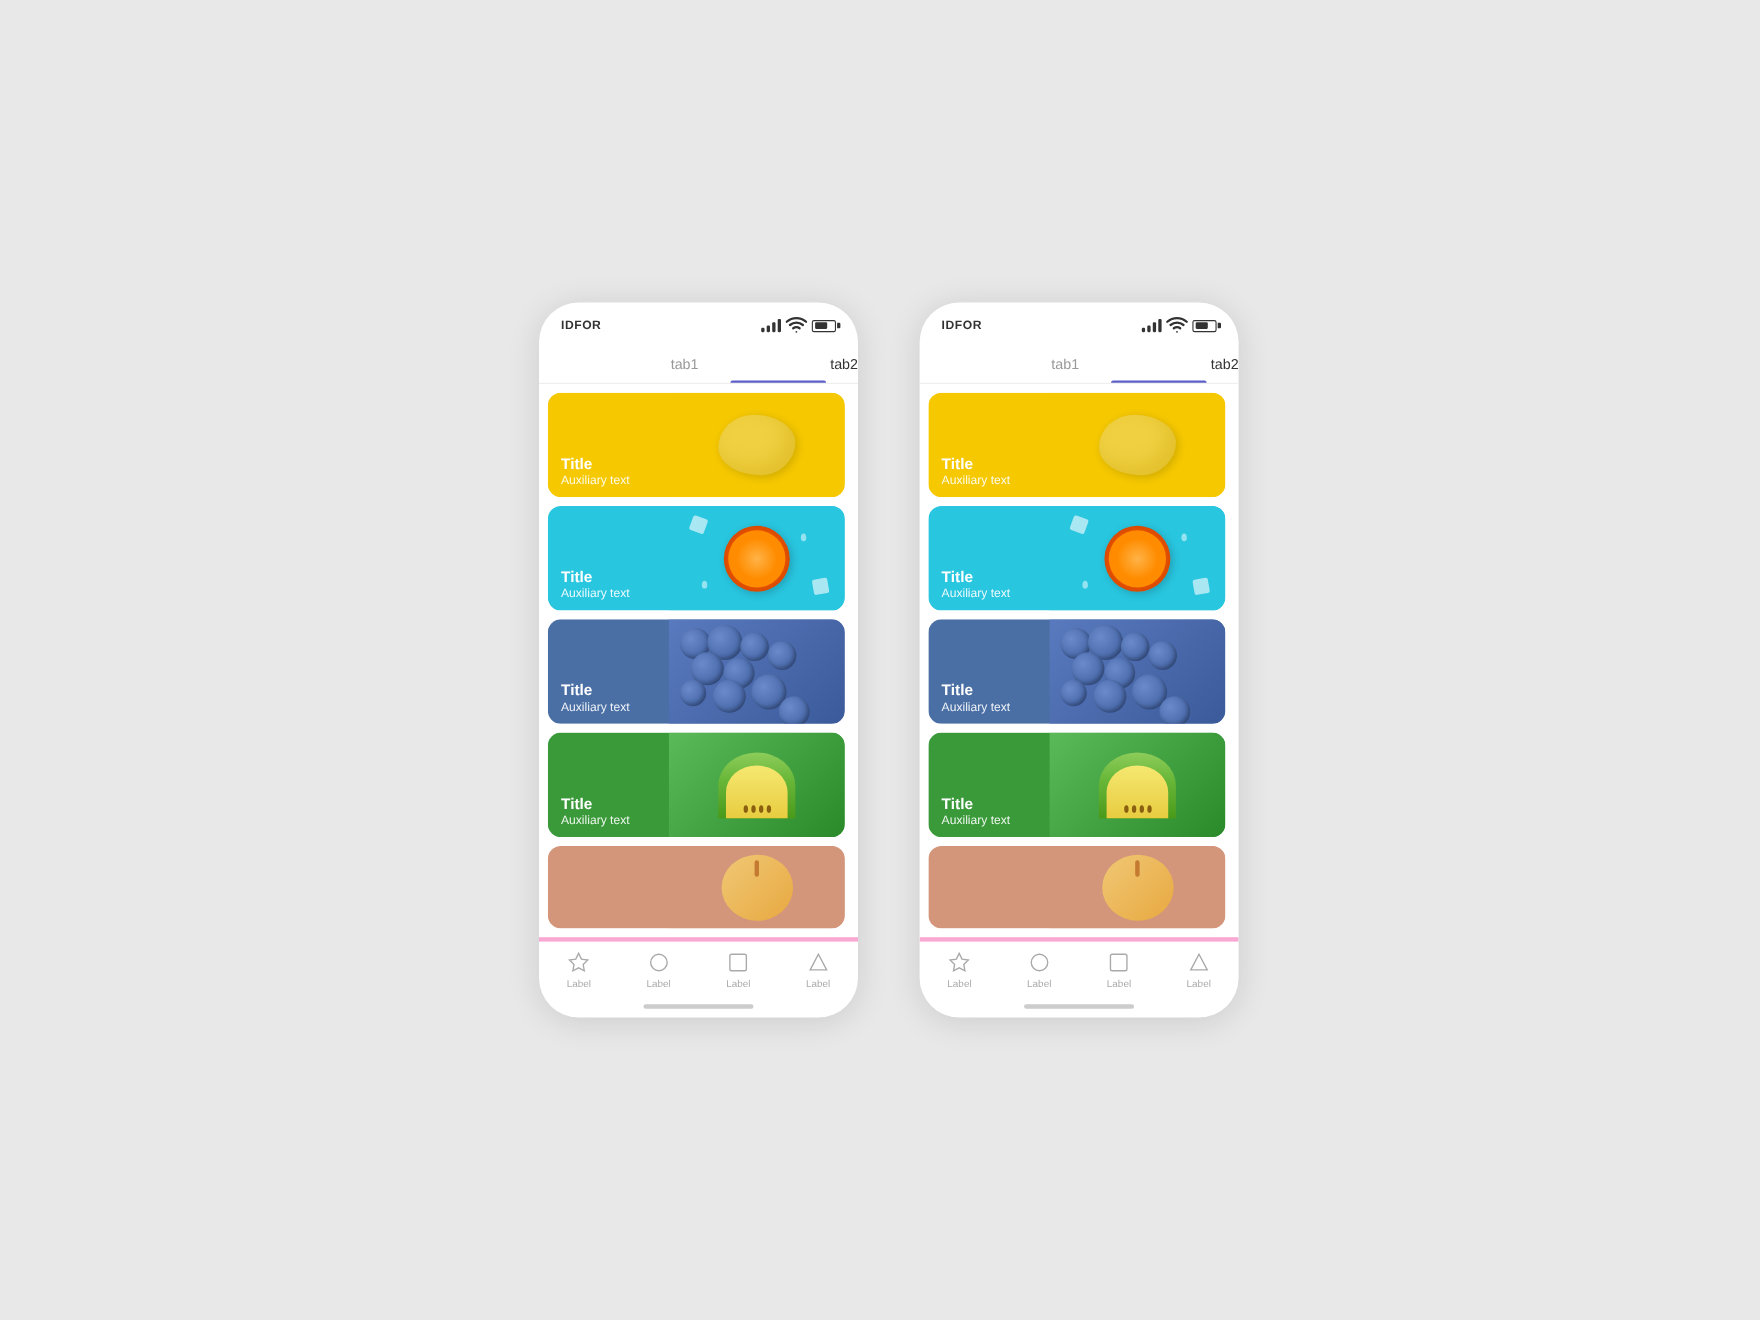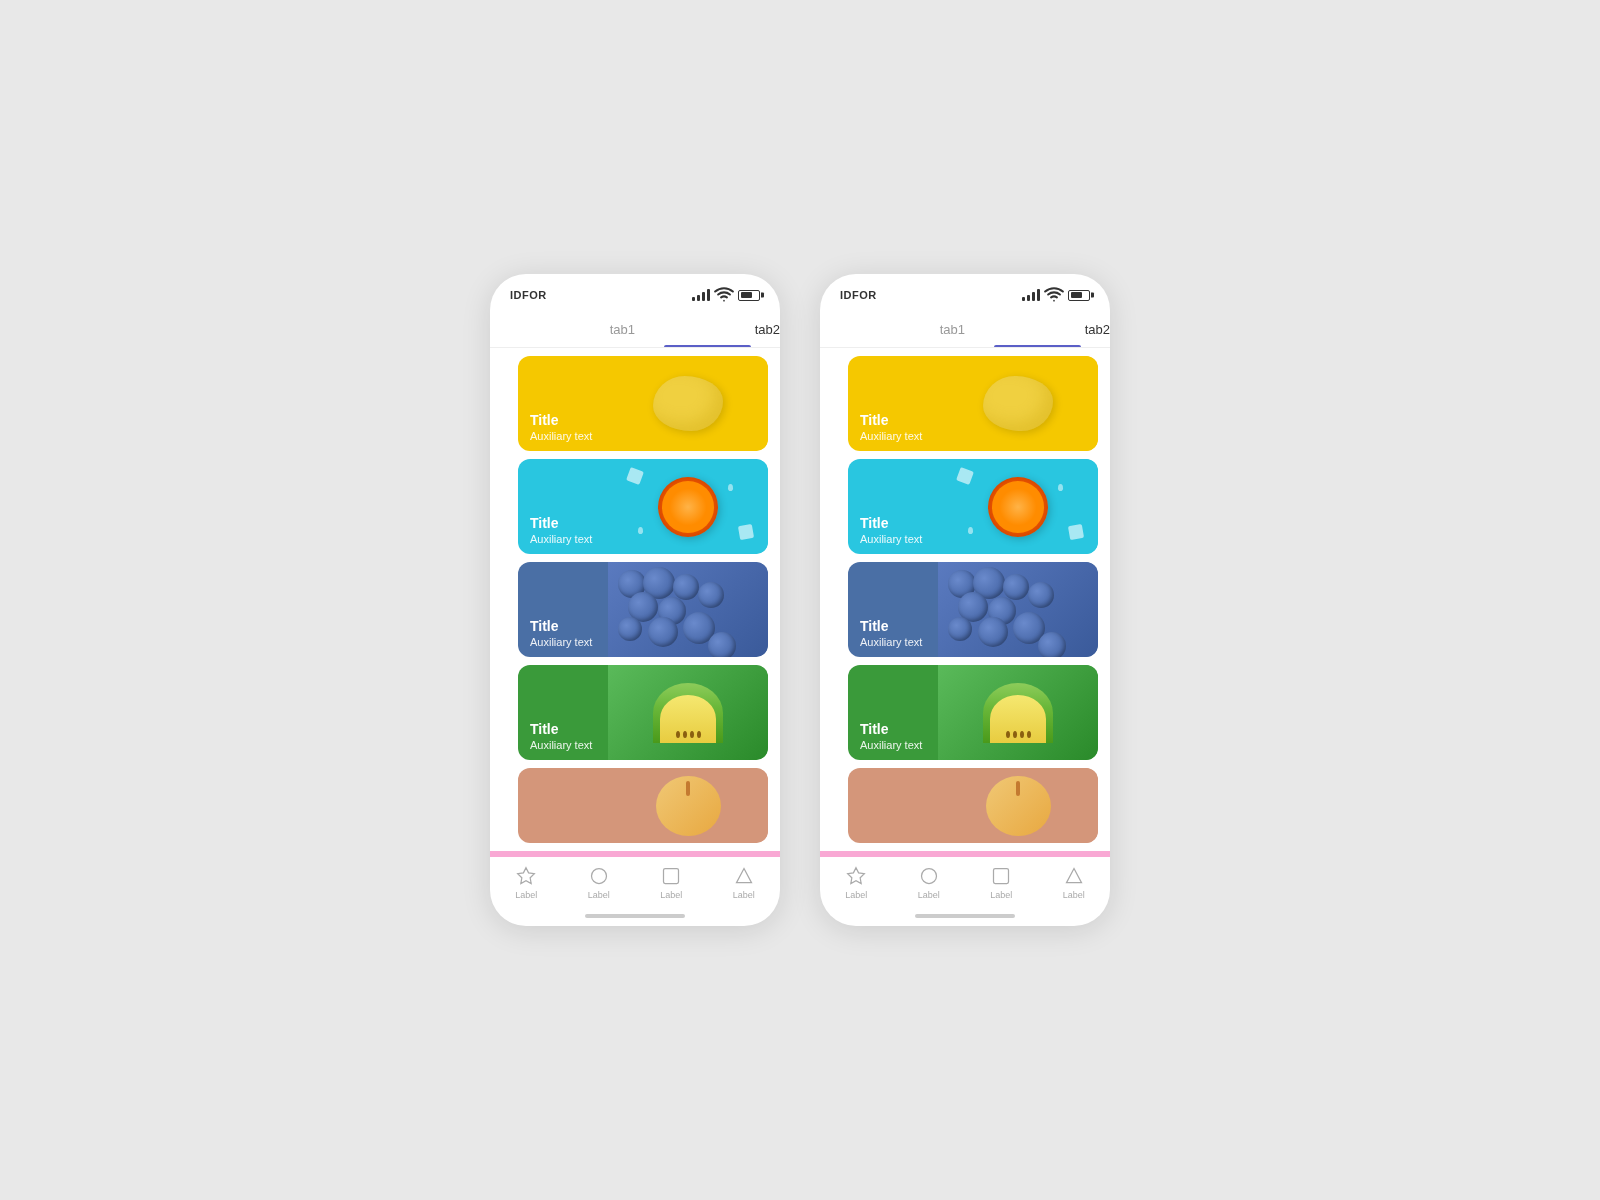--- a/index.html
+++ b/index.html
@@ -21,20 +21,21 @@
     }
 
     .phone-frame {
       width: 290px;
       background: #fff;
       border-radius: 36px;
       box-shadow: 0 4px 30px rgba(0,0,0,0.12);
       overflow: hidden;
       display: flex;
       flex-direction: column;
+      margin-left: 16px;
     }
 
     
     .status-bar {
       display: flex;
       justify-content: space-between;
       align-items: center;
       padding: 10px 20px 4px 20px;
       height: 36px;
     }
@@ -133,21 +134,21 @@
       right: 20%;
       height: 2px;
       background: #5b5fc7;
       border-radius: 2px 2px 0 0;
     }
 
     
     .card-list {
       flex: 1;
       overflow-y: auto;
-      padding: 8px 12px 8px 28px;
+      padding: 8px 12px 8px 8px;
       display: flex;
       flex-direction: column;
       gap: 8px;
     }
 
     .card {
       border-radius: 12px;
       overflow: hidden;
       height: 95px;
       position: relative;
@@ -359,21 +360,21 @@
       font-size: 11px;
       color: rgba(255,255,255,0.9);
       line-height: 1.3;
     }
 
     
     .bottom-nav {
       display: flex;
       justify-content: space-around;
       padding: 8px 0 6px 0;
-      border-top: 6px solid #f9a8d4;
+      border-top: 4px solid #f9a8d4;
     }
 
     .nav-item {
       display: flex;
       flex-direction: column;
       align-items: center;
       gap: 3px;
       cursor: pointer;
     }
 

